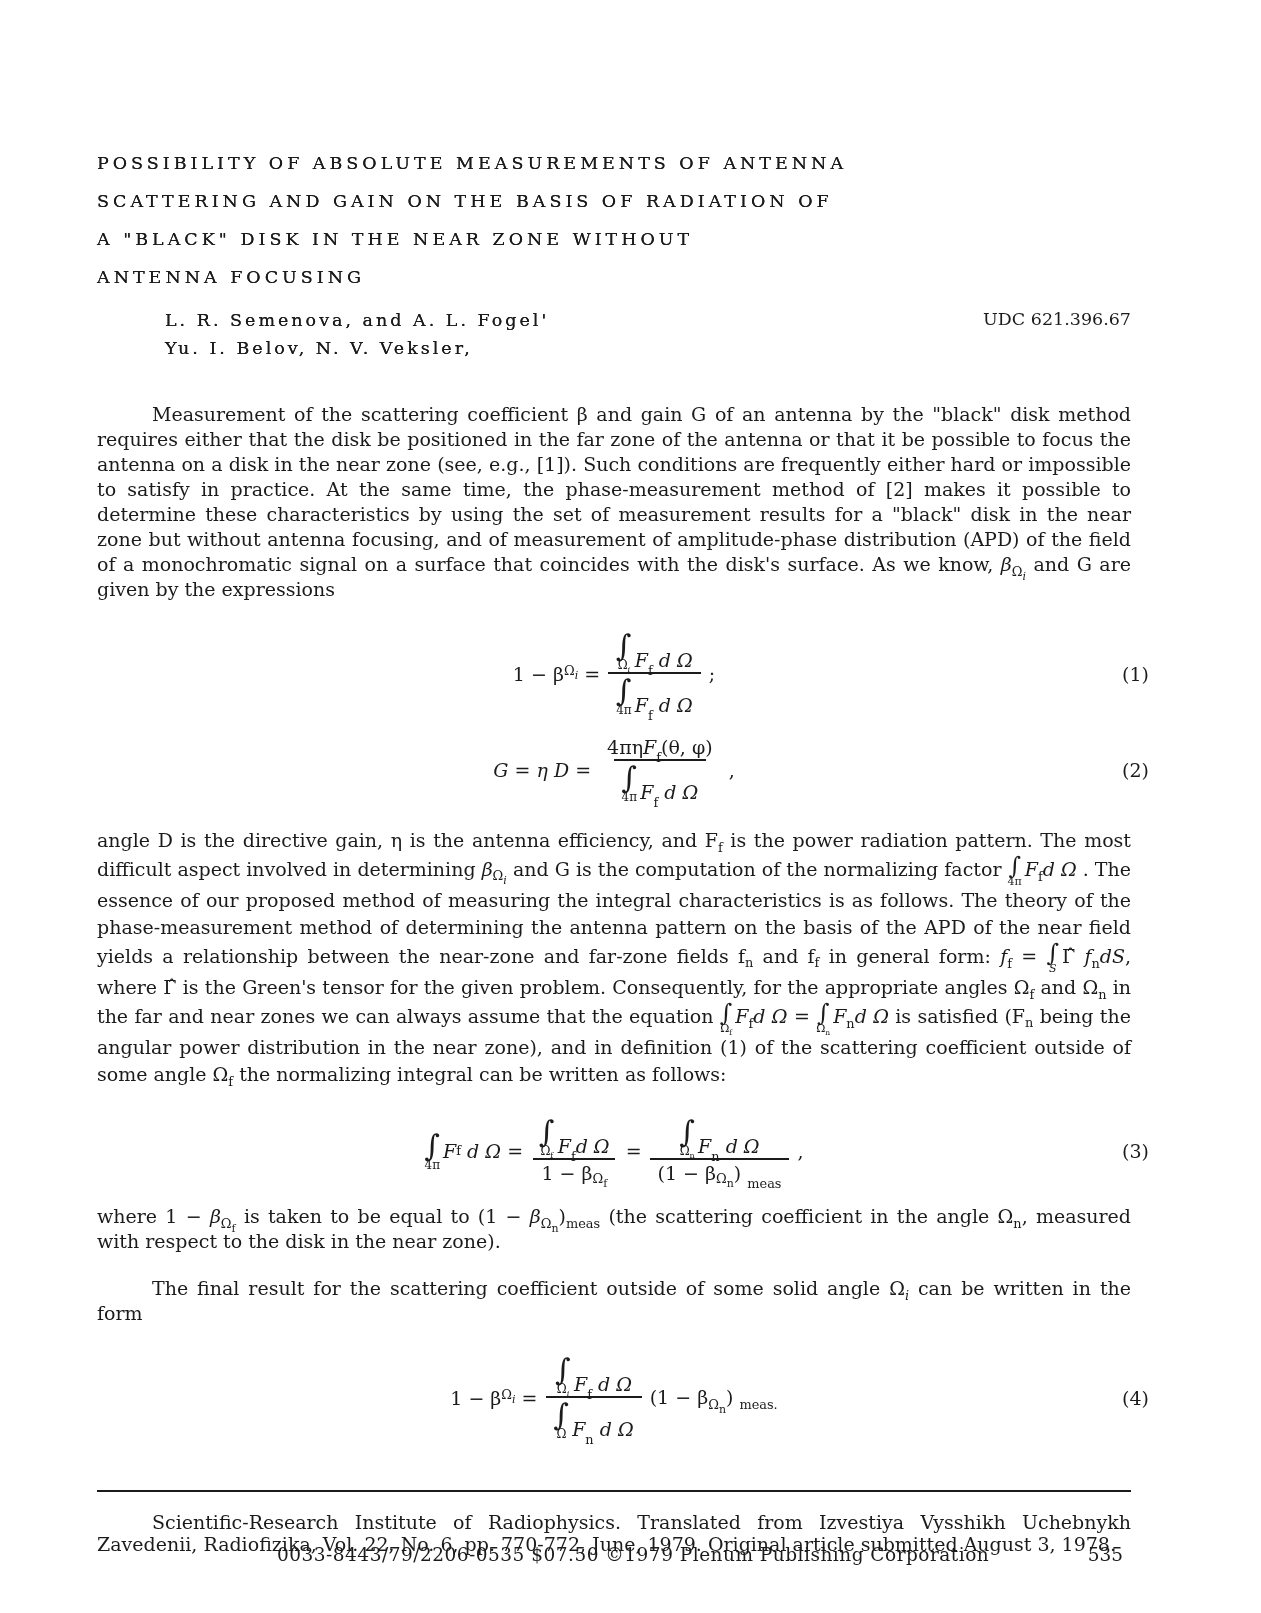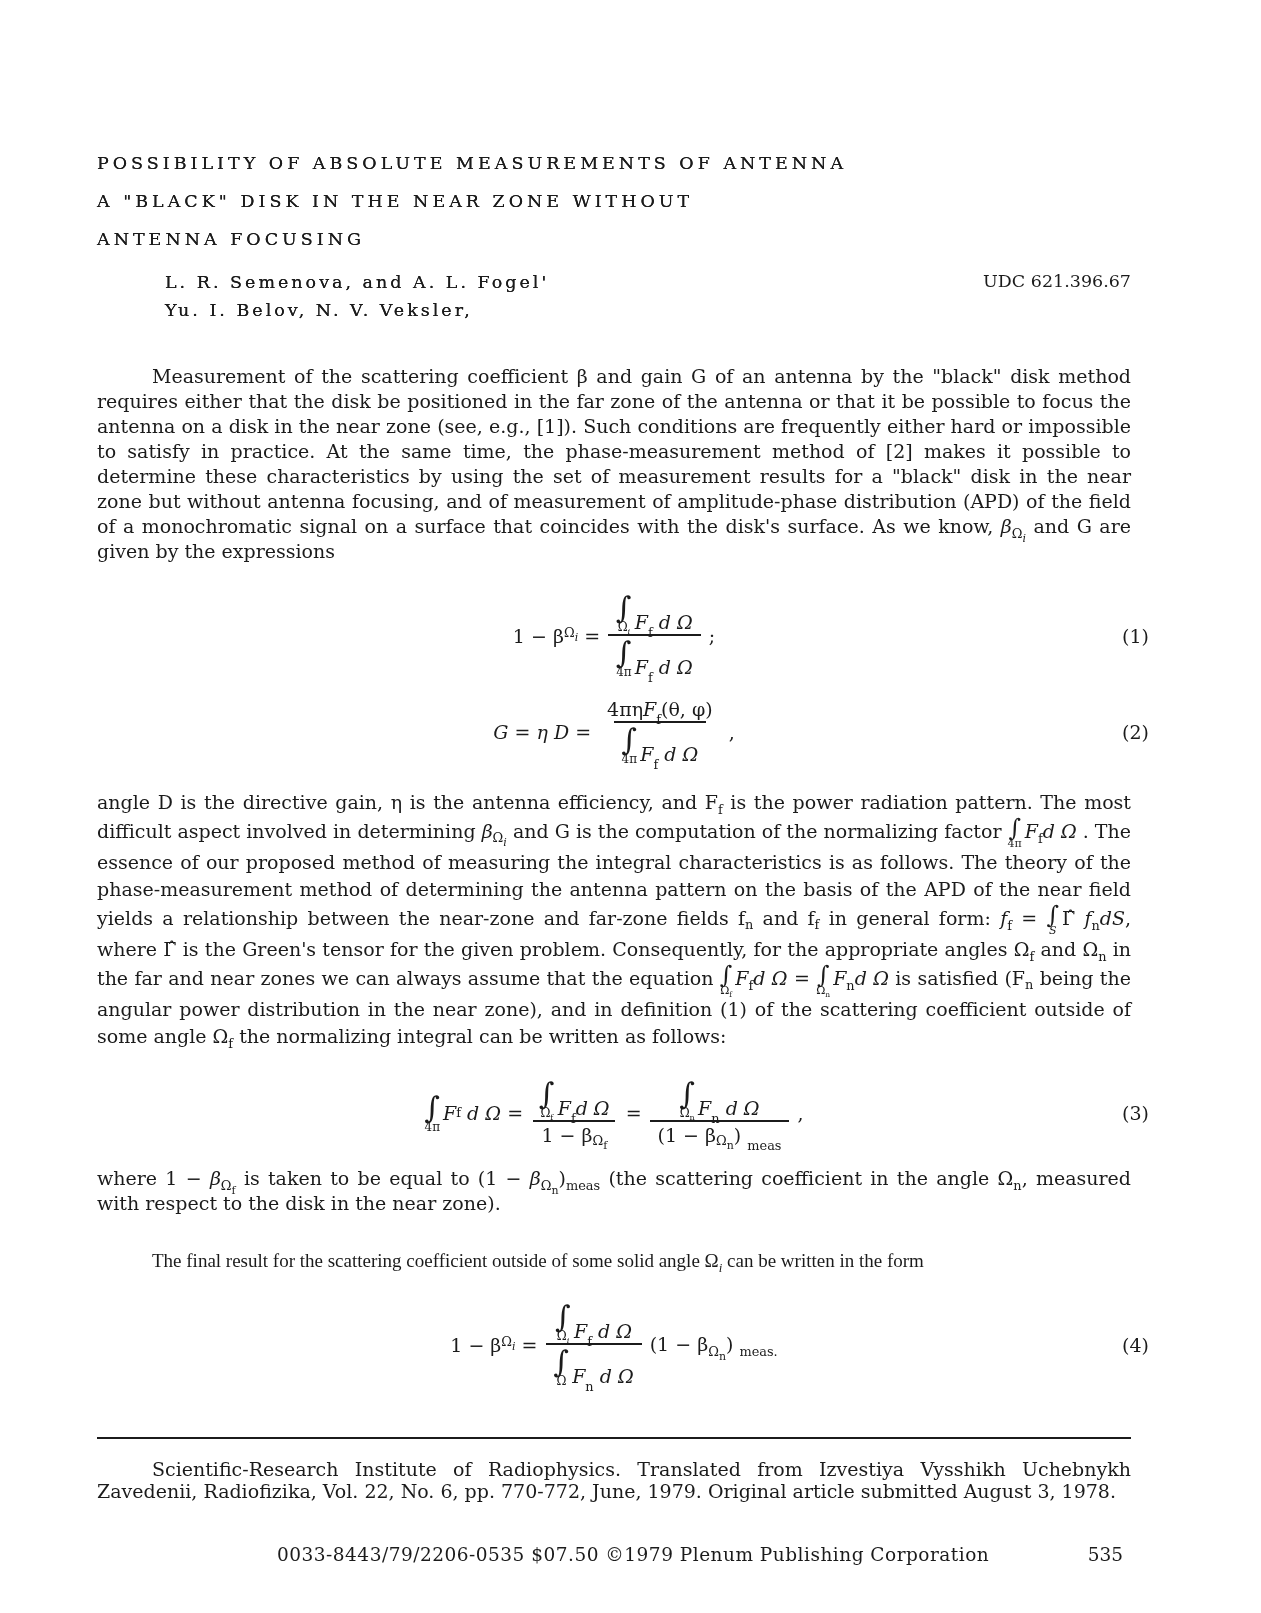--- a/index.html
+++ b/index.html
@@ -25,21 +25,21 @@
   .authors-block { margin-top:10px; display:flex; justify-content:space-between; align-items:flex-start; }
   .authors { margin-left:68px; font-size:17.5px; letter-spacing:3px; line-height:28px; text-shadow:0 0 0.4px currentColor; }
   .udc { font-size:17.5px; margin-top:3px; }
 
   
   .para { font-size:19px; line-height:25px; text-align:justify; }
   .indent { text-indent:55px; }
   .p1 { margin-top:40px; }
   .p2 { margin-top:14px; line-height:27px; }
   .p3 { margin-top:10px; }
-  .p4 { margin-top:32px;font-family:Liberation Serif, serif; }
+  .p4 { margin-top:22px; }
 
   
   .v { font-style:italic; }
   sub { font-size:68%; line-height:0; }
   sub sub { font-size:85%; }
   .frac { display:inline-flex; flex-direction:column; align-items:center; vertical-align:middle; margin:0 8px; }
   .frac > .num { padding:0 8px 1px; display:flex; align-items:flex-end; justify-content:center; }
   .frac > .den { border-top:2px solid #1b1b1b; padding:2px 8px 0; display:flex; align-items:flex-end; justify-content:center; }
   .bigint { display:inline-flex; flex-direction:column; align-items:center; line-height:1; vertical-align:middle; margin:0 3px 0 0; }
   .bigint .int { font-size:30px; font-style:normal; }
@@ -60,20 +60,21 @@
   .footer .pageno { margin-left:auto; }
 </style>
 </head>
 <body>
 
 <div class="page">
   <div class="content">
 
     <div class="title-block">
       <div class="title-line">POSSIBILITY OF ABSOLUTE MEASUREMENTS OF ANTENNA</div>
+      <div class="title-line">SCATTERING AND GAIN ON THE BASIS OF RADIATION OF</div>
       <div class="title-line">A "BLACK" DISK IN THE NEAR ZONE WITHOUT</div>
       <div class="title-line">ANTENNA FOCUSING</div>
     </div>
 
     <div class="authors-block">
       <div class="authors">
         <div>L. R. Semenova, and A. L. Fogel'</div>
         <div>Yu. I. Belov, N. V. Veksler,</div>
       </div>
       <div class="udc">UDC 621.396.67</div>

